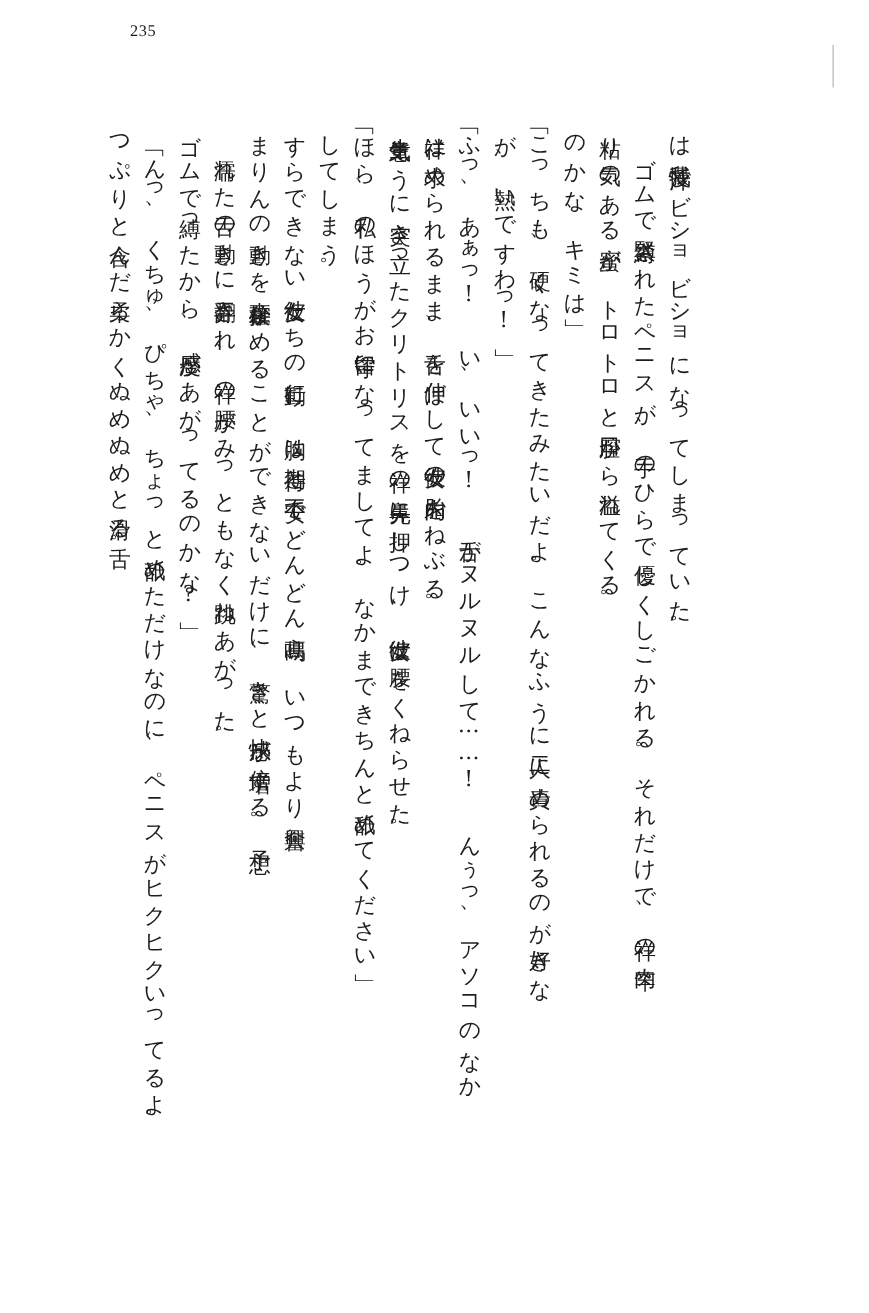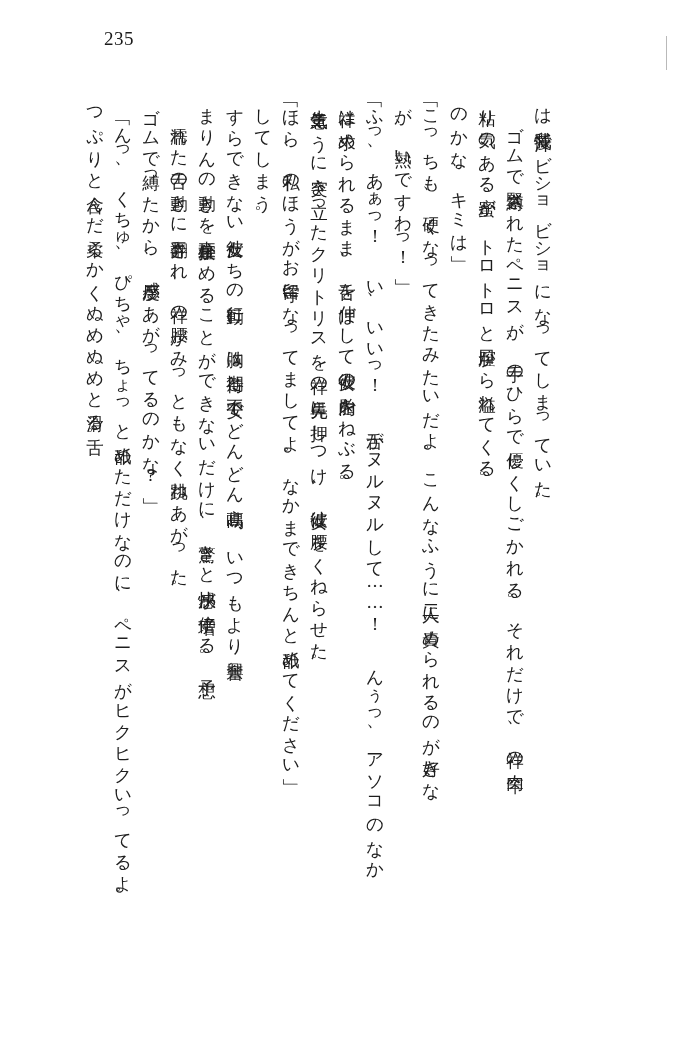--- a/index.html
+++ b/index.html
@@ -15,23 +15,23 @@
     position: relative;
     width: 695px;
     height: 1050px;
     background: #ffffff;
     overflow: hidden;
     box-sizing: border-box;
   }
   
   .page-number {
     position: absolute;
-    top: 28px;
+    top: 17px;
     left: 104px;
-    font-size: 19px;
+    font-size: 13px;
     letter-spacing: 0.5px;
     font-family: "Liberation Serif", "DejaVu Serif", serif;
     color: #1a1a1a;
   }
   
   .trim-mark {
     position: absolute;
     top: 36px;
     right: 28px;
     width: 1px;

